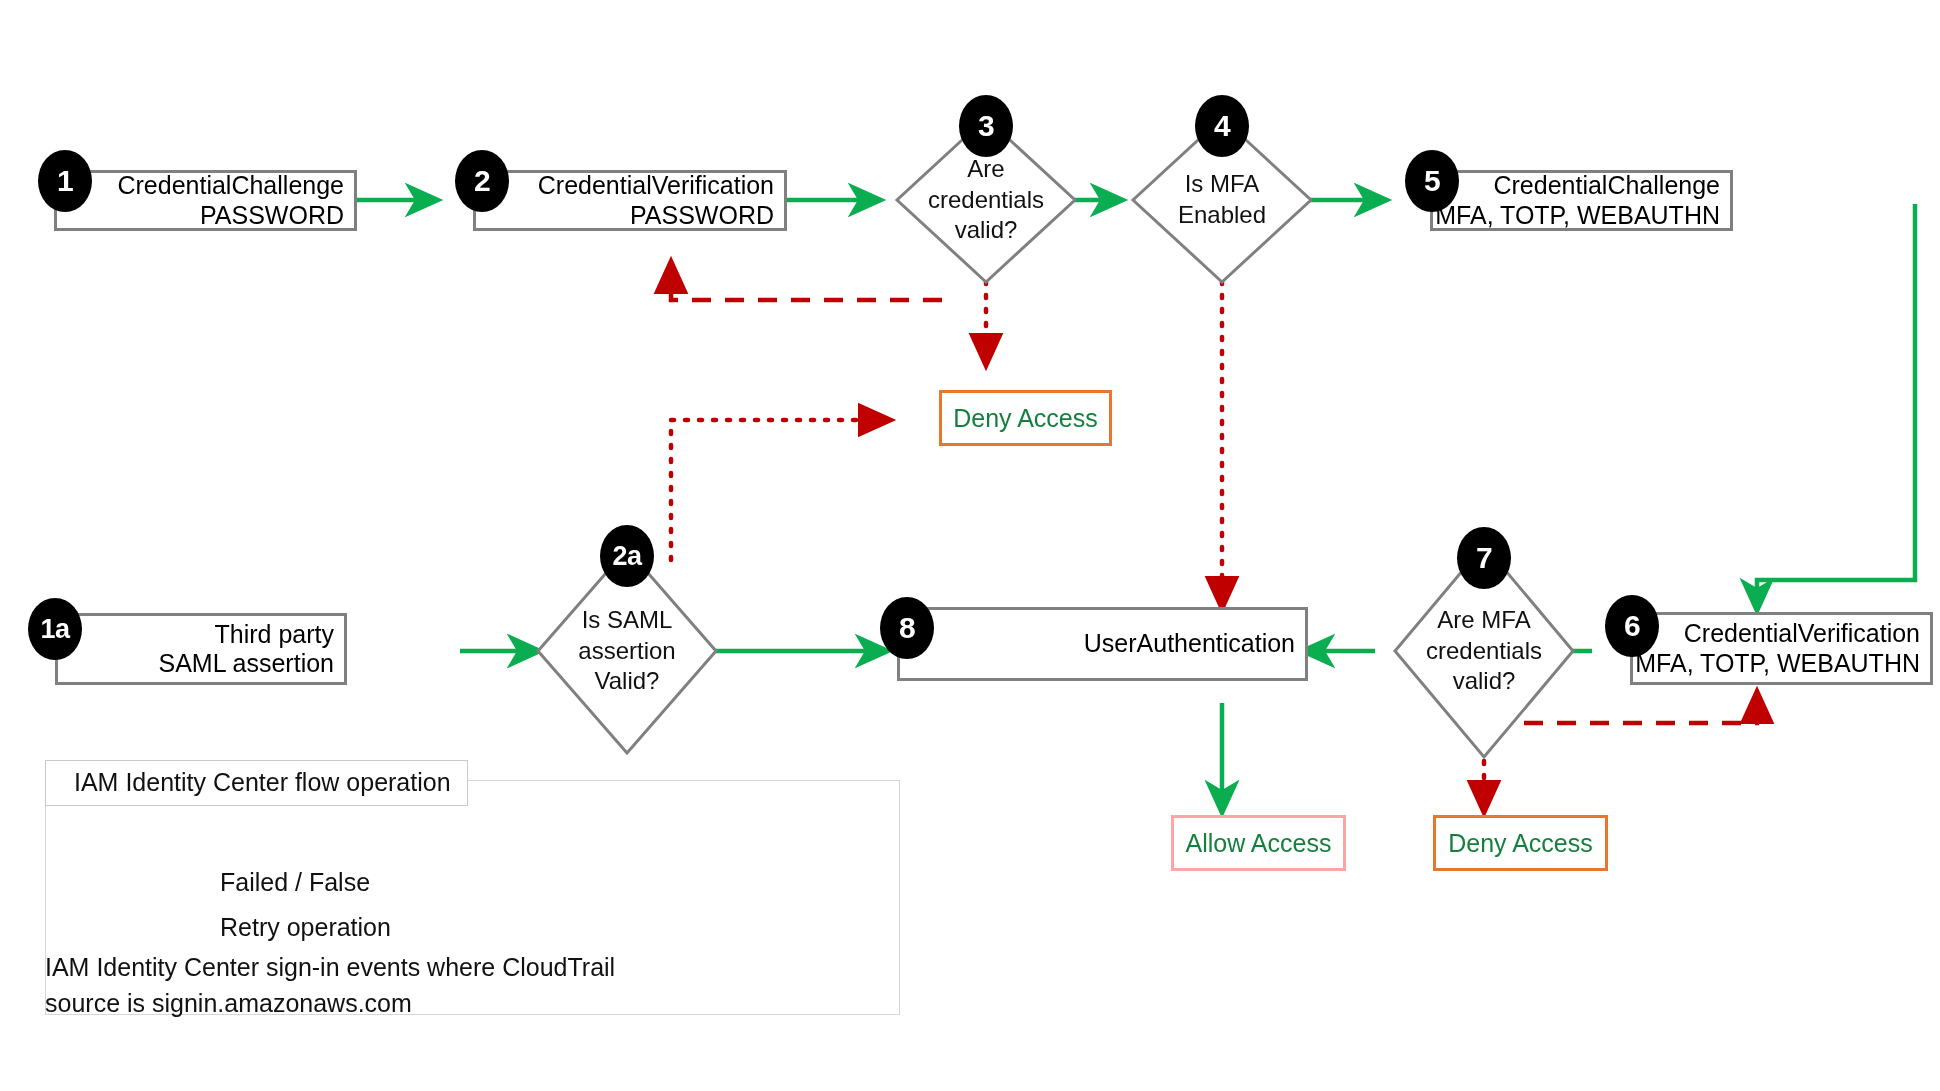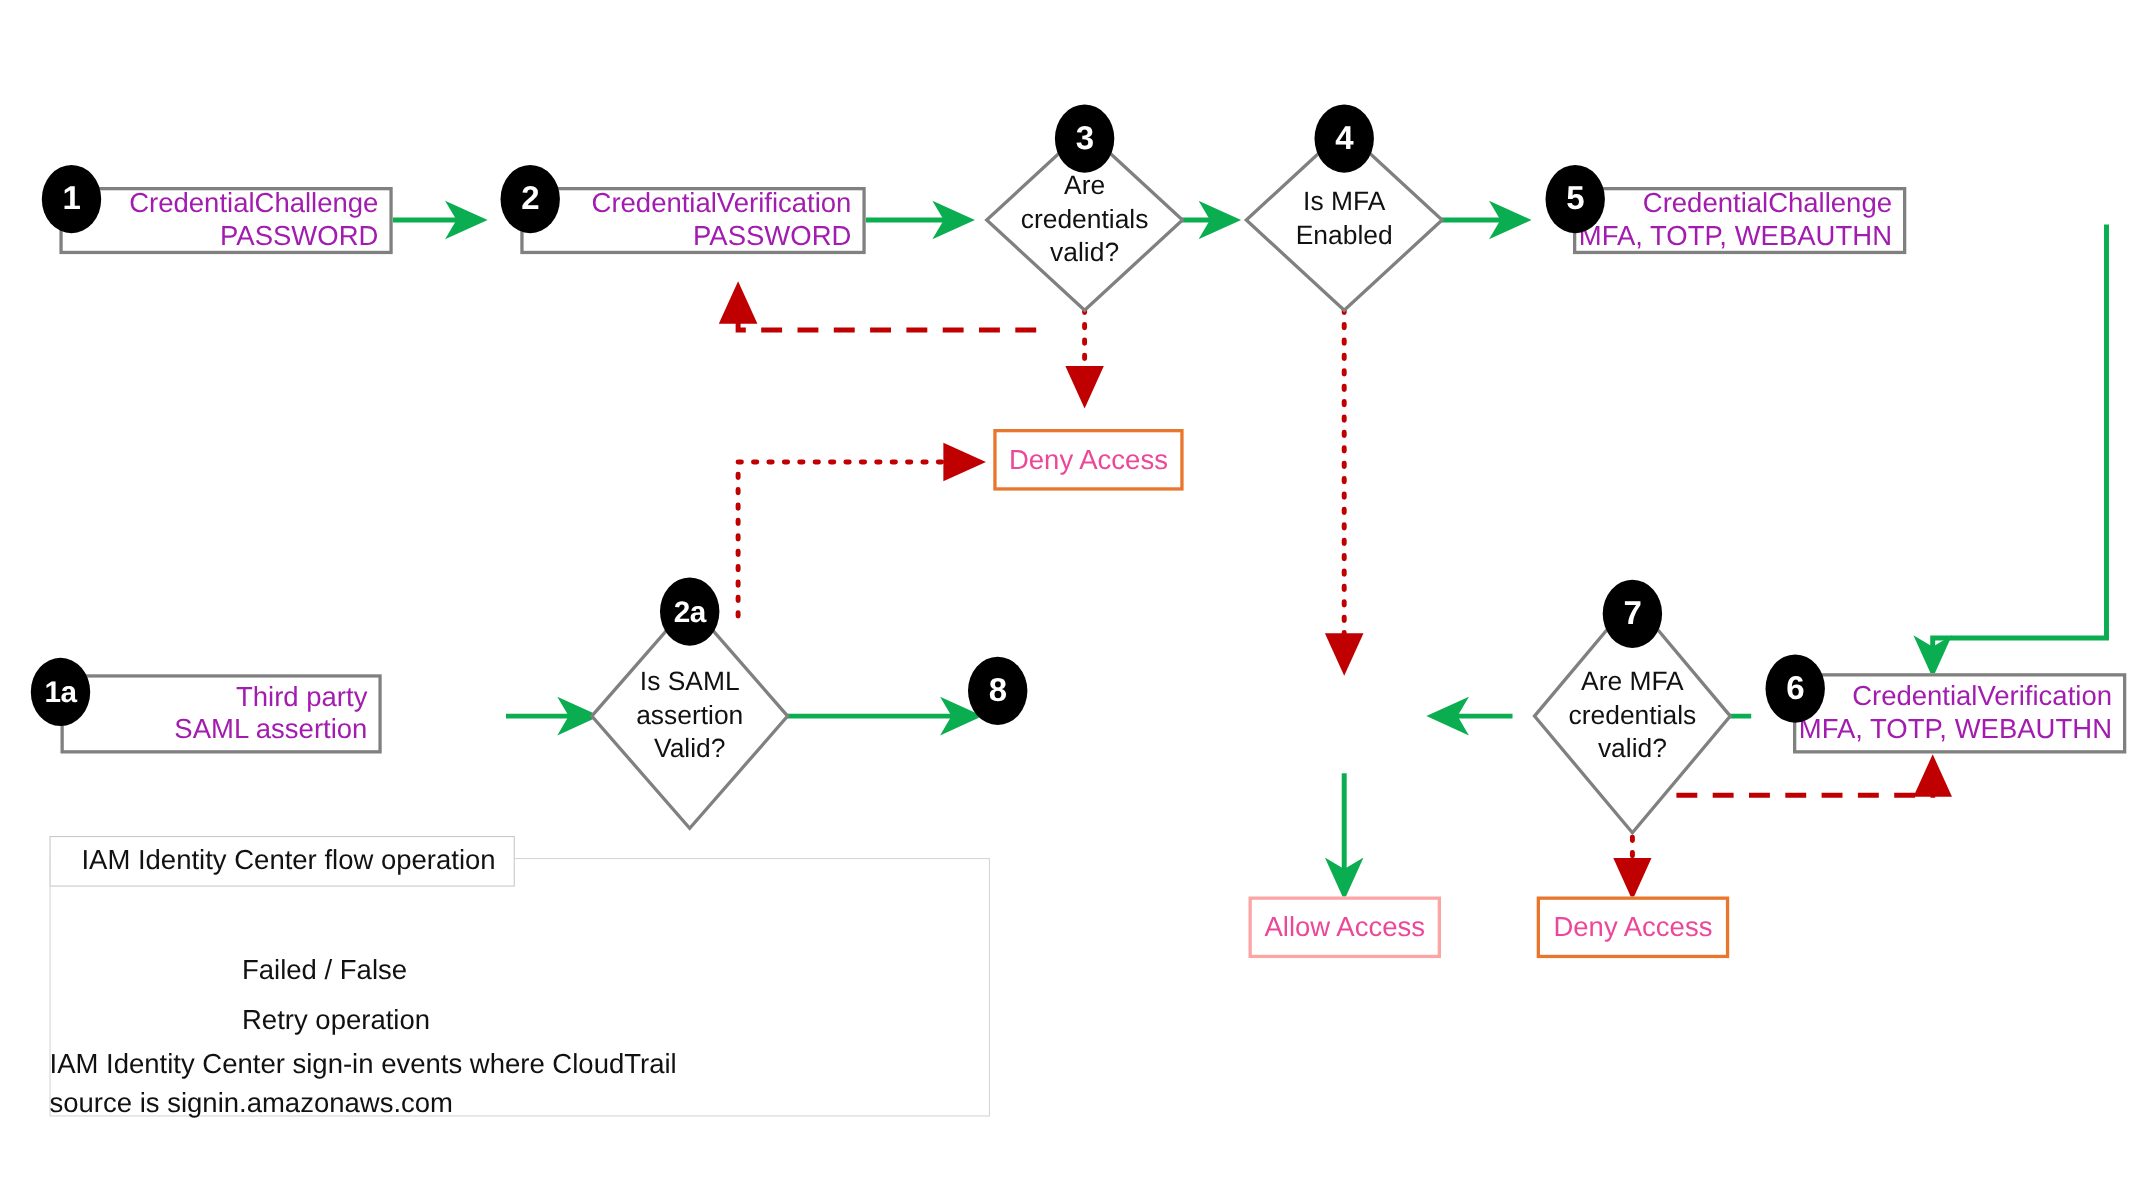--- a/index.html
+++ b/index.html
@@ -7,28 +7,28 @@
   #stage{position:relative;width:1940px;height:1091px;overflow:hidden;background:#fff;}
   svg#wires{position:absolute;left:0;top:0;width:1940px;height:1091px;}
 
   .node{position:absolute;box-sizing:border-box;}
 
   
   .pbox{
     border:3px solid #808080;background:#ffffff;
     display:flex;flex-direction:column;align-items:flex-end;justify-content:center;
     padding:4px 10px 4px 8px;
-    font-size:25px;color:#a21caf;line-height:1.18;text-align:right;
+    font-size:25px;color:#000000;line-height:1.18;text-align:right;
   }
   .pbox .l1,.pbox .l2{display:block;white-space:nowrap;}
 
   
   .tbox{
     background:#fff;display:flex;align-items:center;justify-content:center;
-    font-size:25px;color:#ec4899;box-sizing:border-box;
+    font-size:25px;color:#15803d;box-sizing:border-box;margin-left:36px;
   }
   .tbox.deny{border:3px solid #E8762C;}
   .tbox.allow{border:3px solid #fca5a5;}
 
   
   .diamond{position:absolute;}
   .diamond .dtext{
     position:absolute;left:0;top:0;width:100%;height:100%;
     display:flex;flex-direction:column;align-items:center;justify-content:center;
     font-size:24px;color:#111;line-height:1.28;text-align:center;
@@ -163,20 +163,23 @@
 
   <div class="diamond" style="left:538px;top:549px;width:178px;height:204px;">
     <div class="dtext">
       <span>Is SAML</span>
       <span>assertion</span>
       <span>Valid?</span>
     </div>
   </div>
   <div class="badge sm" style="left:600px;top:525px;">2a</div>
 
+  <div class="node pbox" style="left:897px;top:607px;width:411px;height:74px;">
+    <span class="l1">UserAuthentication</span>
+  </div>
   <div class="badge" style="left:880px;top:597px;">8</div>
 
   <div class="diamond" style="left:1395px;top:545px;width:178px;height:212px;">
     <div class="dtext">
       <span>Are MFA</span>
       <span>credentials</span>
       <span>valid?</span>
     </div>
   </div>
   <div class="badge" style="left:1457px;top:527px;">7</div>

